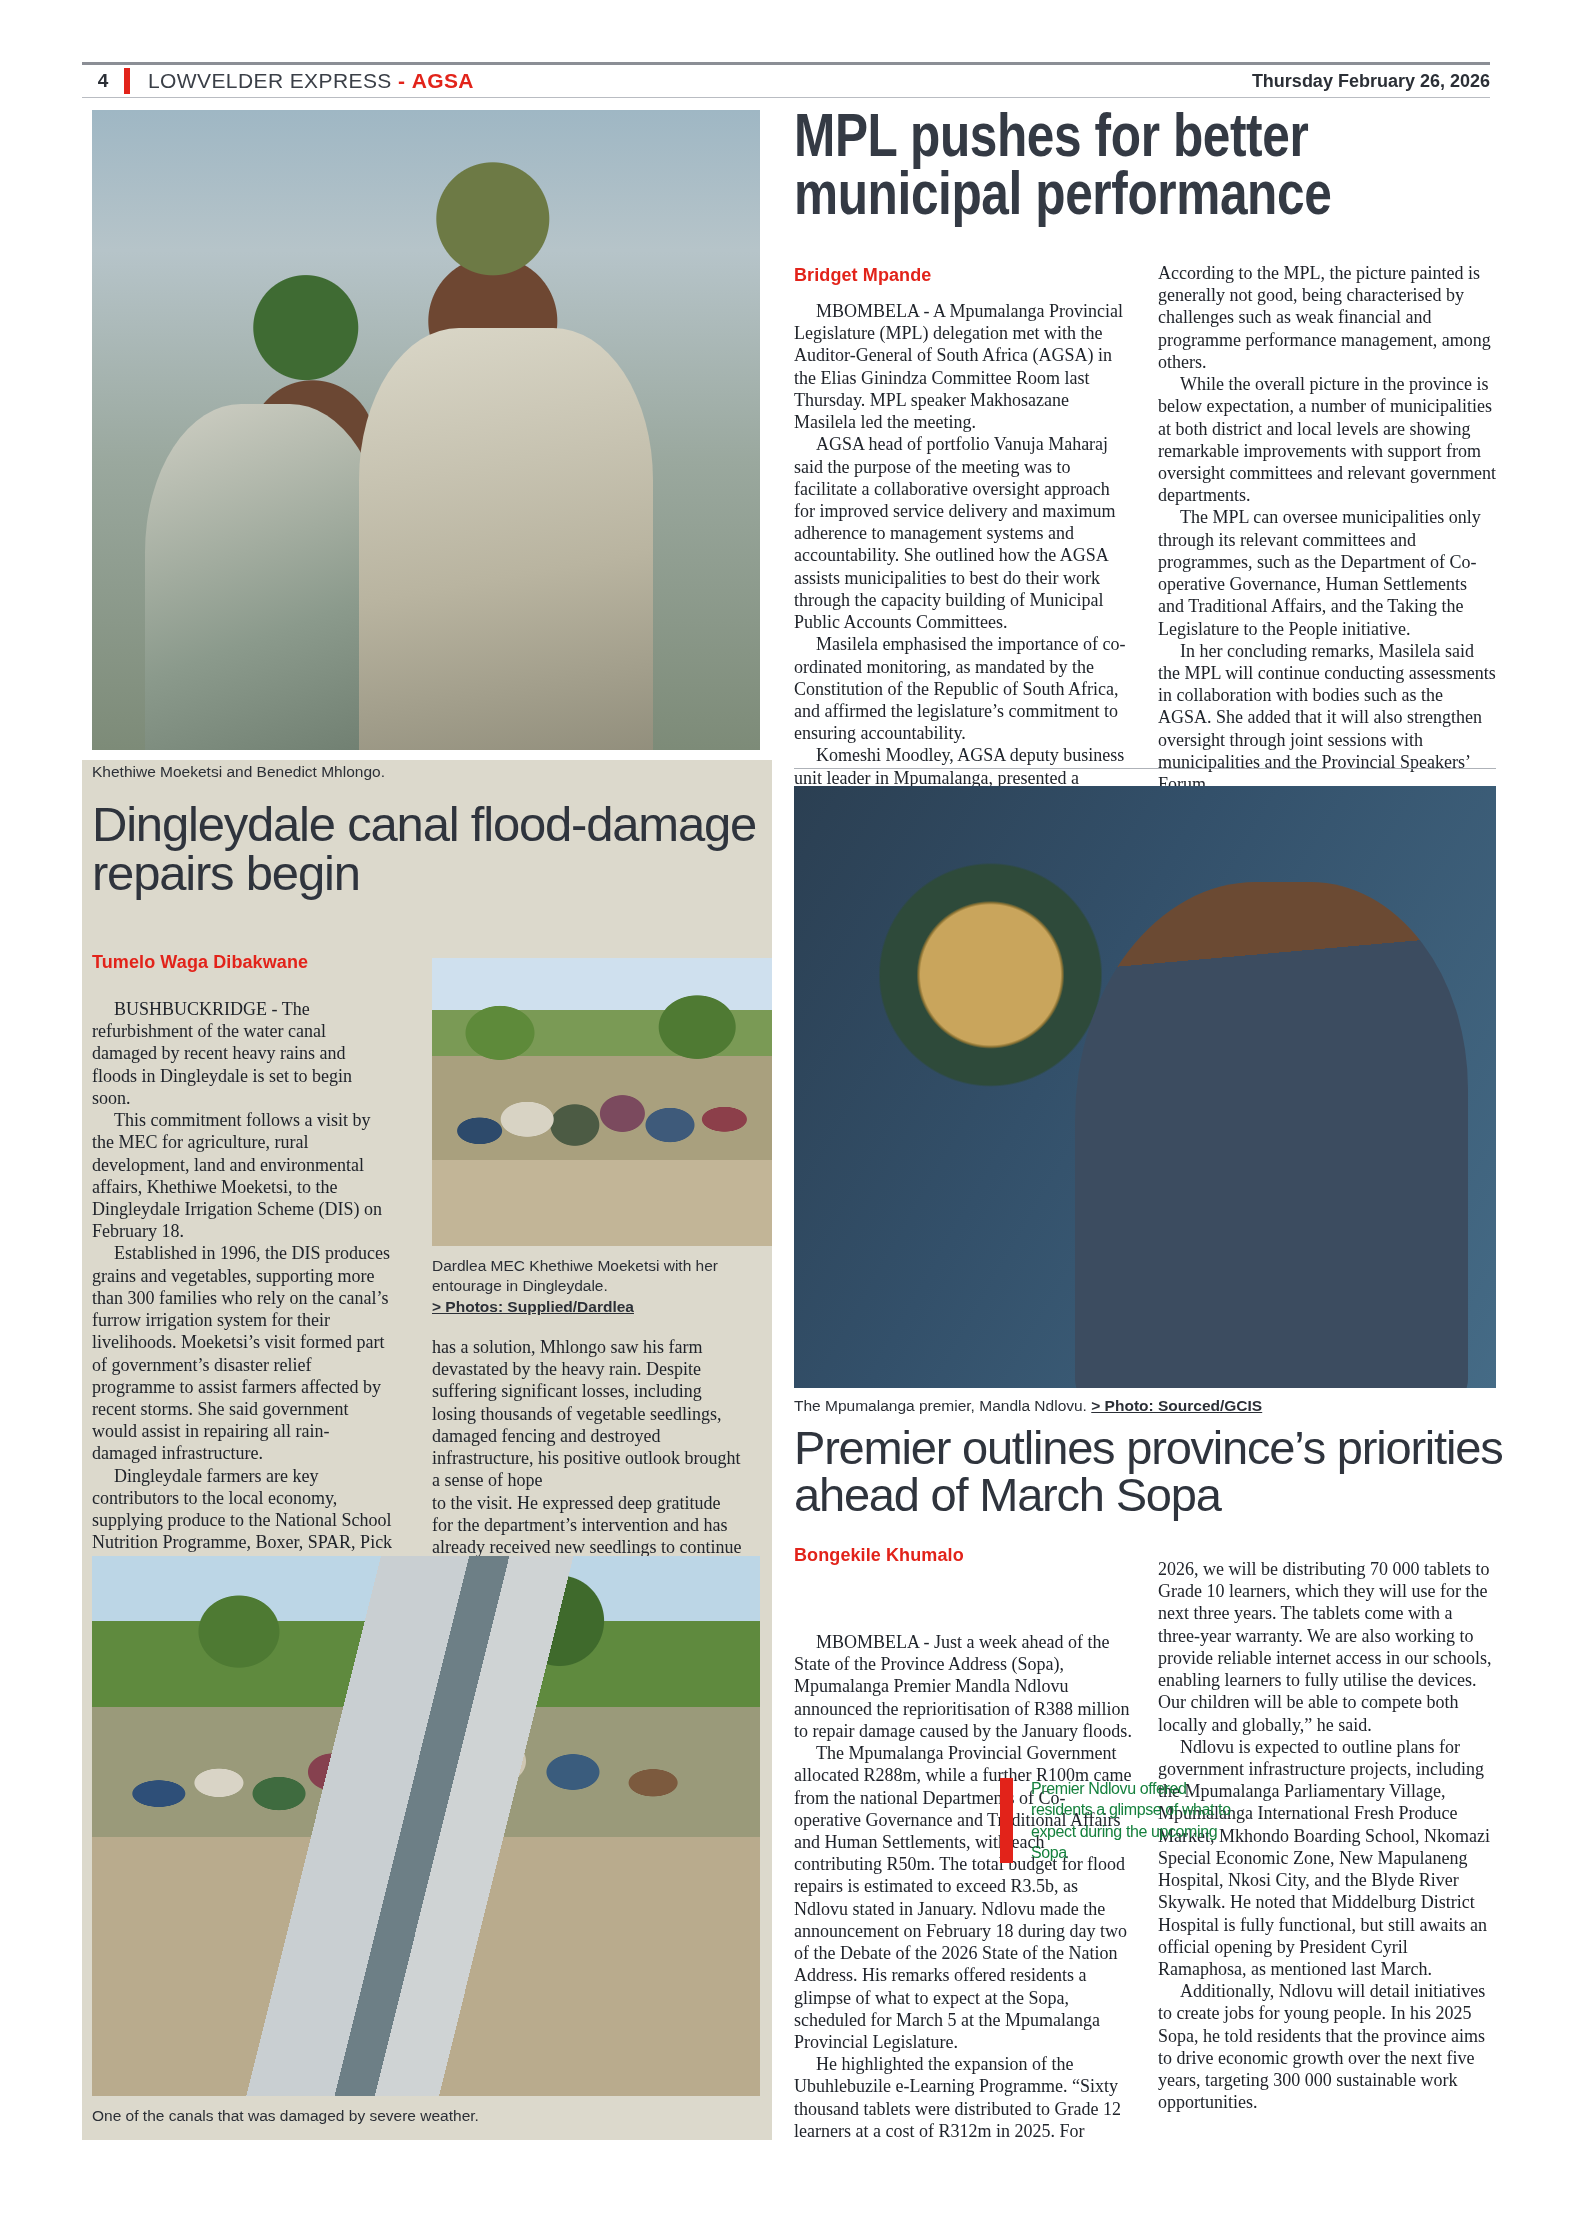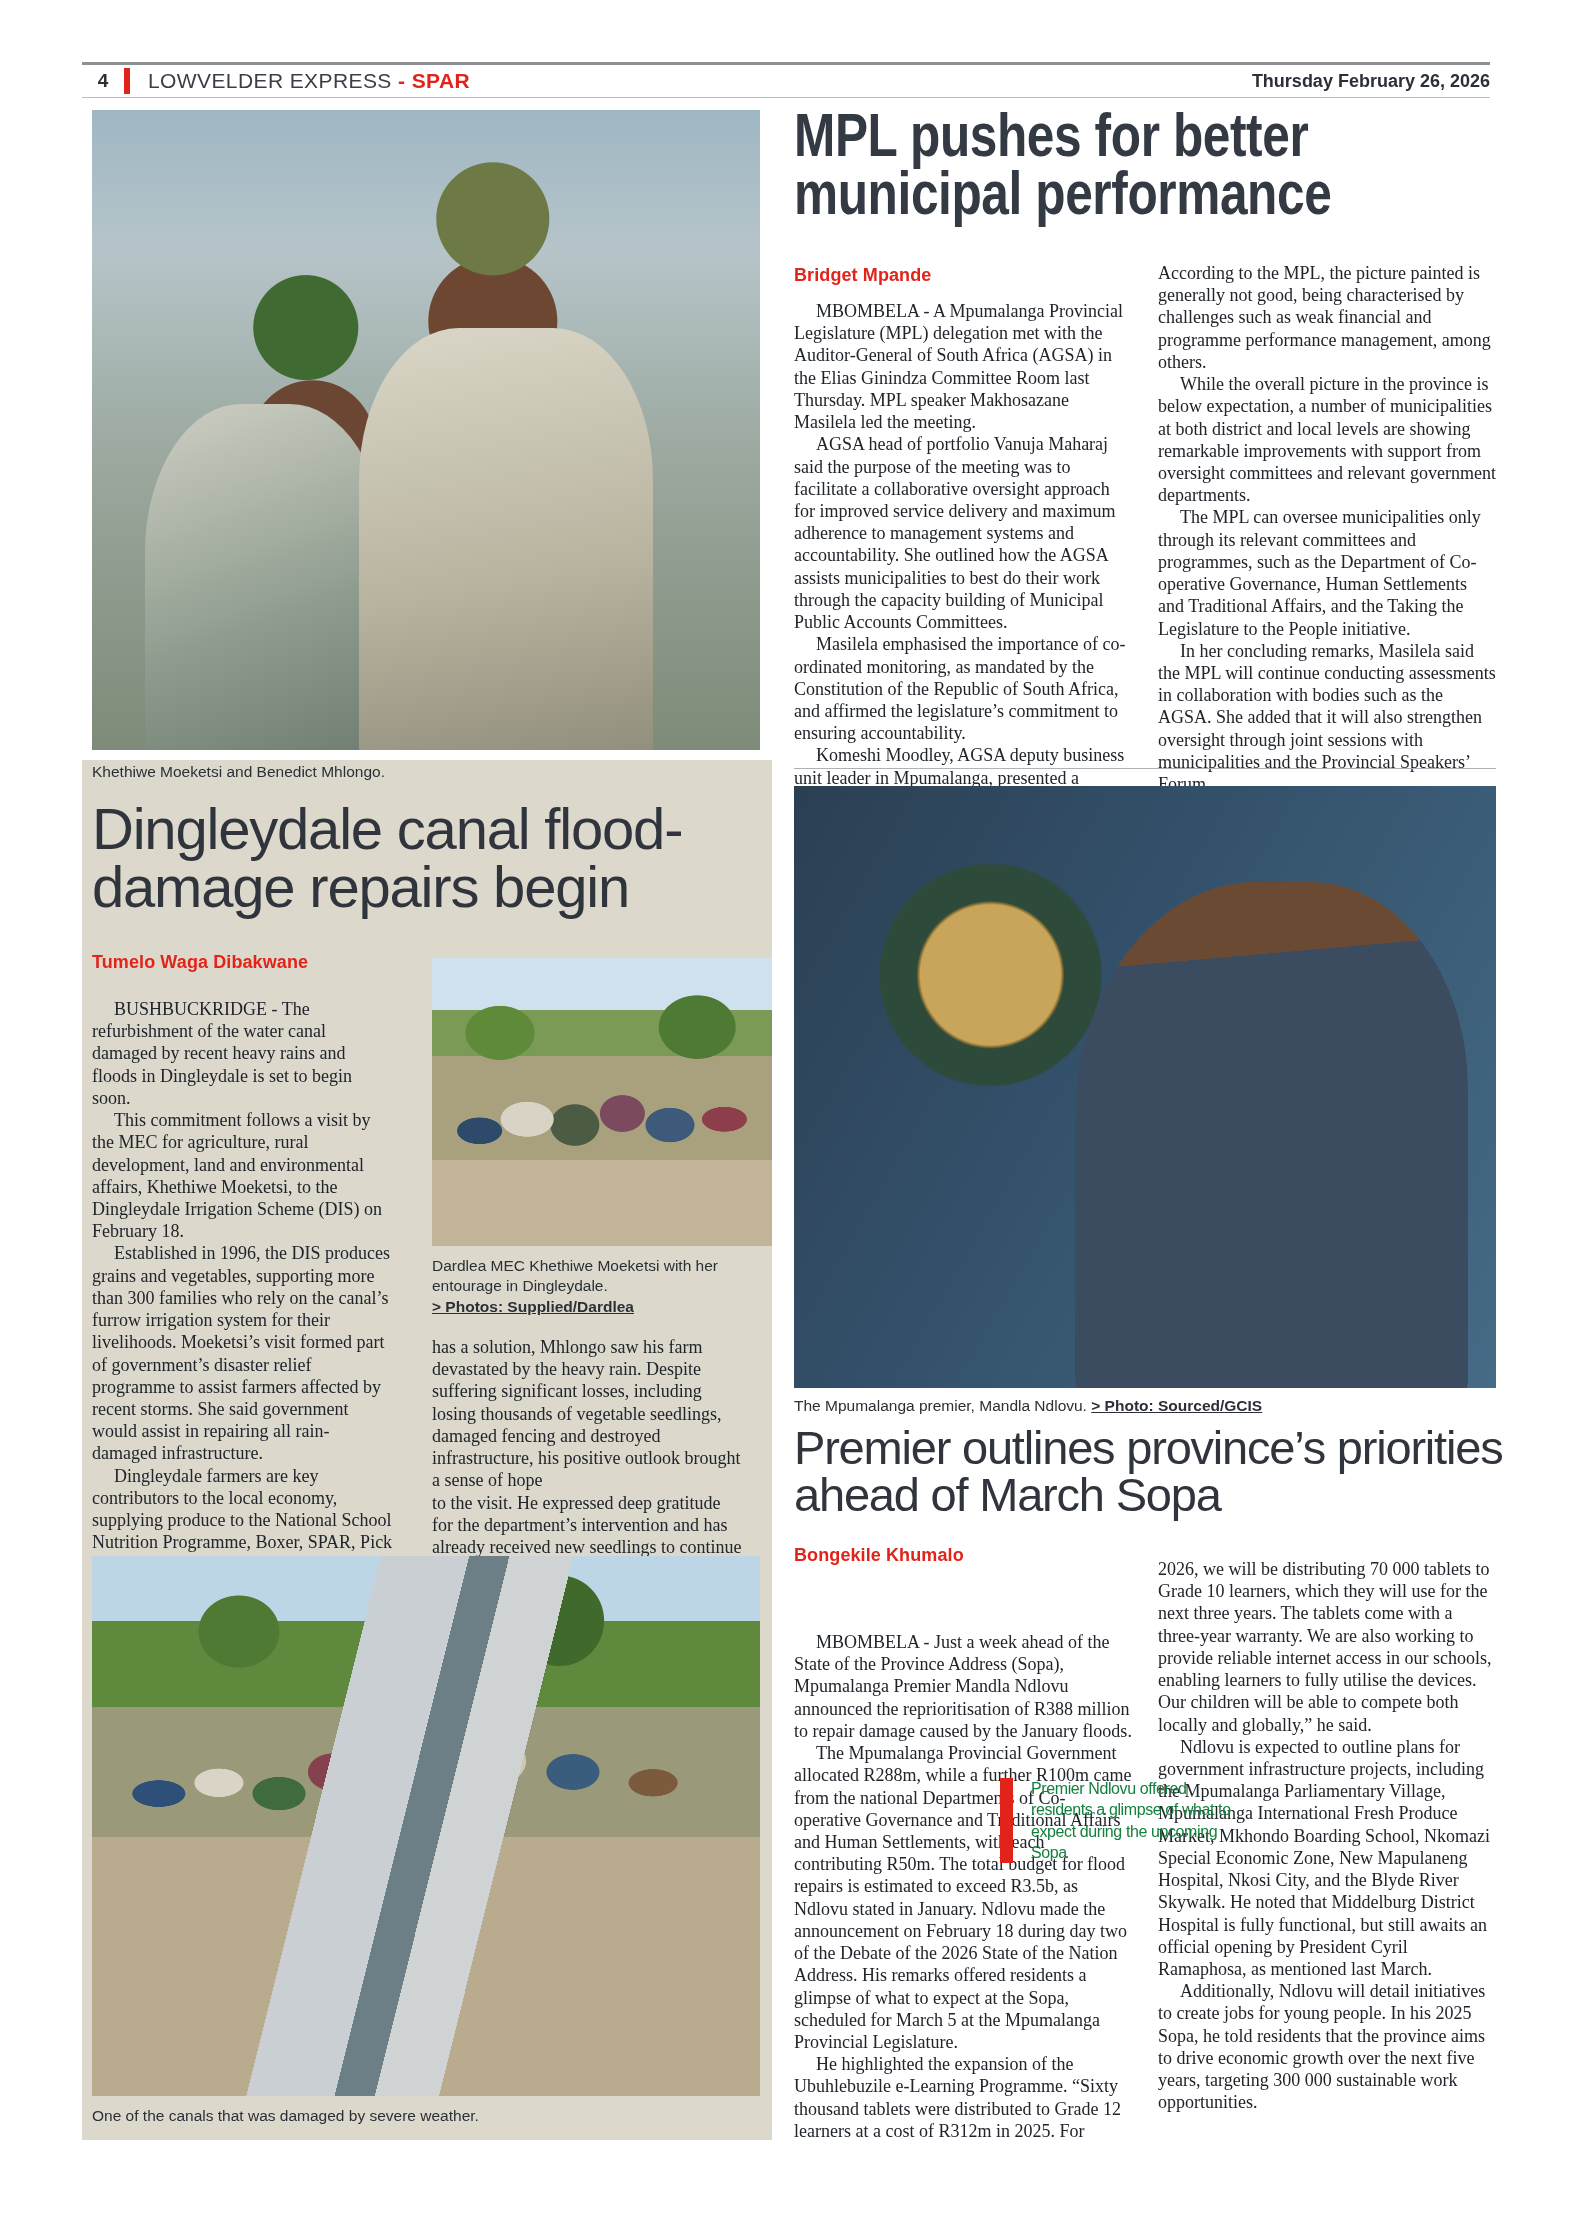--- a/index.html
+++ b/index.html
@@ -216,31 +216,31 @@
 <body>
 
 <div class="page">
 
   <div class="masthead">
     <div class="folio">4</div>
     <div class="folio-rule"></div>
     <div class="masthead-title">
       <span>LOWVELDER EXPRESS</span>
       <span class="sep">-</span>
-      <span class="section">SPAR</span>
+      <span class="section">AGSA</span>
     </div>
     <div class="masthead-date">Thursday February 26, 2026</div>
   </div>
 
   <div class="tint" style="left:82px; top:760px; width:690px; height:1380px;"></div>
 
   <div class="photo photo1" style="left:92px; top:110px; width:668px; height:640px;"></div>
   <div class="caption" style="position:absolute; left:92px; top:762px; width:668px;">Khethiwe Moeketsi and Benedict Mhlongo.</div>
 
-  <div class="hl-plain" style="position:absolute; left:92px; top:800px; width:680px; font-size:58px;">Dingleydale canal flood-damage repairs begin</div>
+  <div class="hl-plain" style="position:absolute; left:92px; top:800px; width:680px; font-size:49px;">Dingleydale canal flood-damage repairs begin</div>
 
   <div class="byline" style="position:absolute; left:92px; top:952px;">Tumelo Waga Dibakwane</div>
 
   <div class="body-col" style="position:absolute; left:92px; top:998px; width:302px;">
     <p>BUSHBUCKRIDGE - The refurbishment of the water canal damaged by recent heavy rains and floods in Dingleydale is set to begin soon.</p>
     <p>This commitment follows a visit by the MEC for agriculture, rural development, land and environmental affairs, Khethiwe Moeketsi, to the Dingleydale Irrigation Scheme (DIS) on February 18.</p>
     <p>Established in 1996, the DIS produces grains and vegetables, supporting more than 300 families who rely on the canal’s furrow irrigation system for their livelihoods. Moeketsi’s visit formed part of government’s disaster relief programme to assist farmers affected by recent storms. She said government would assist in repairing all rain-damaged infrastructure.</p>
     <p>Dingleydale farmers are key contributors to the local economy, supplying produce to the National School Nutrition Programme, Boxer, SPAR, Pick n Pay, Shoprite and local markets in Thulamahashe, Bushbuckridge and Acornhoek.</p>
     <p>The MEC also visited Benedict Mhlongo of Benica Farm in Rooiboklaagte near Acornhoek. An optimist who believes every problem</p>
   </div>

